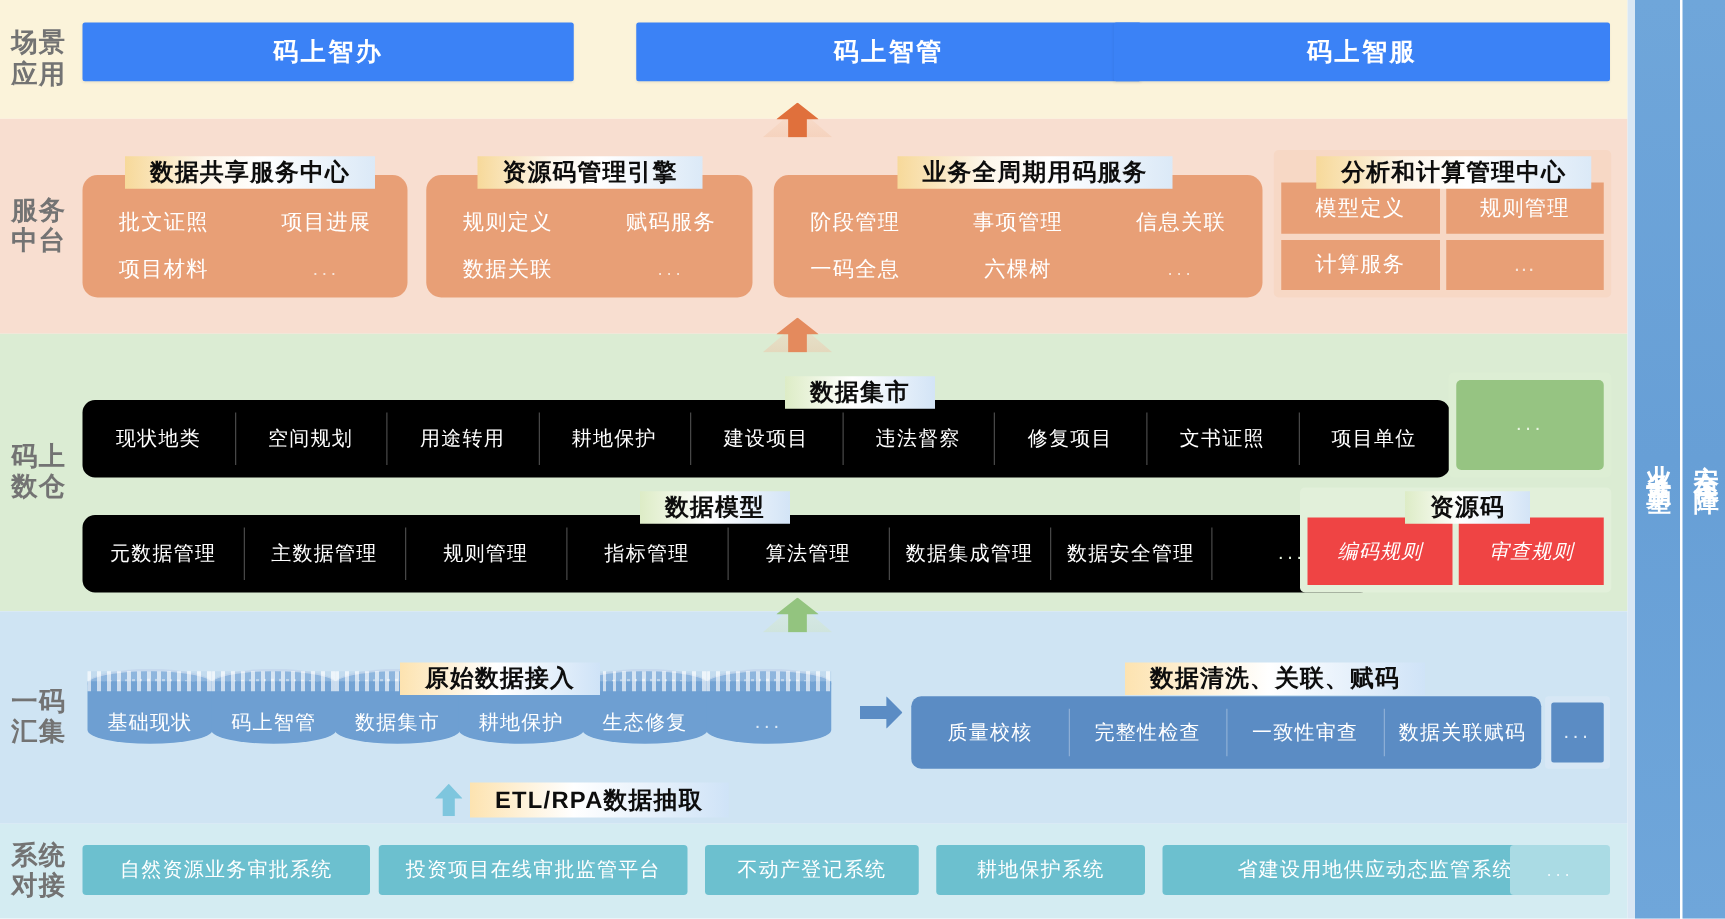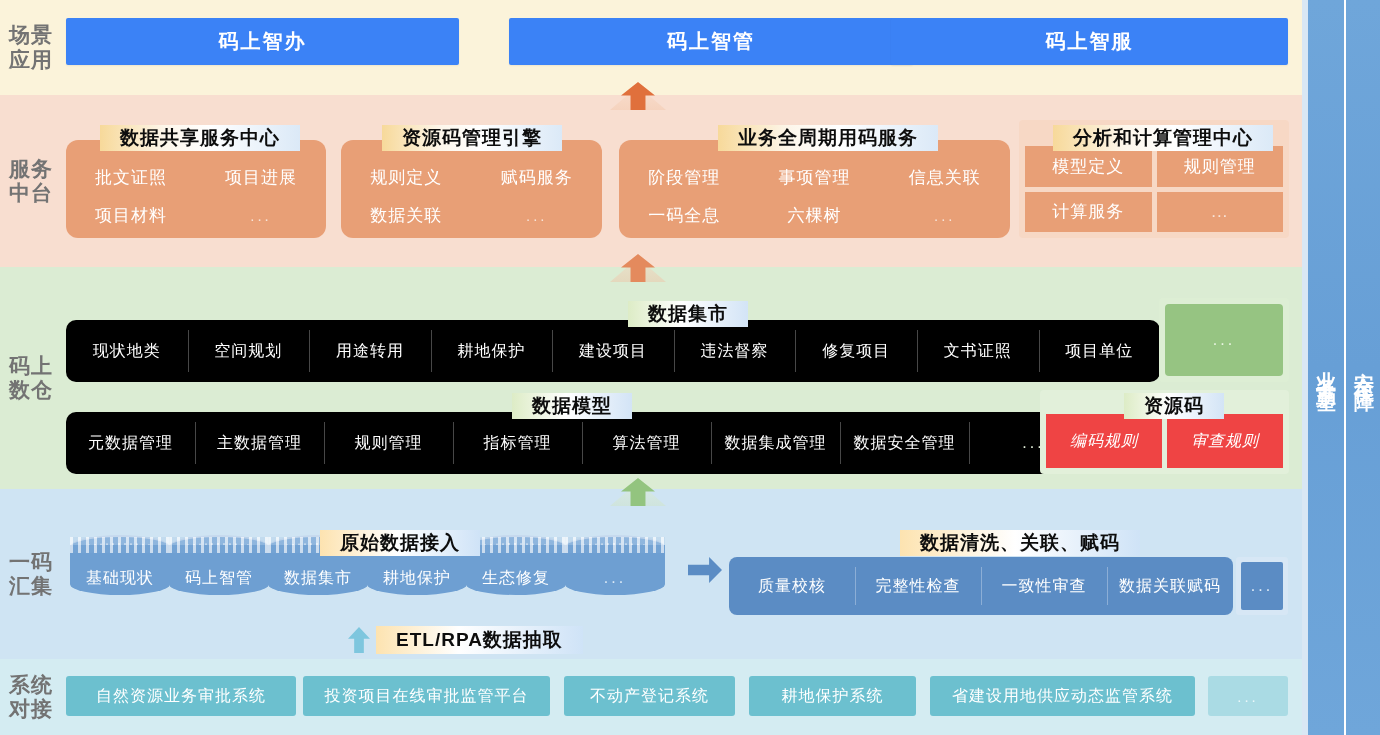--- a/index.html
+++ b/index.html
@@ -408,20 +408,20 @@
   </div>
   <div class="sys-card" style="left:303px;width:247px;">
     <span>投资项目在线审批监管平台</span>
   </div>
   <div class="sys-card" style="left:564px;width:171px;">
     <span>不动产登记系统</span>
   </div>
   <div class="sys-card" style="left:749px;width:167px;">
     <span>耕地保护系统</span>
   </div>
-  <div class="sys-card" style="left:930px;width:265px;">
+  <div class="sys-card" style="left:930px;width:265px;padding-left:38px;">
     <span>省建设用地供应动态监管系统</span>
   </div>
   <div class="sys-dots" style="left:1208px;width:80px;">
     <span>...</span>
   </div>
 
 </div>
 
 </body></html>

